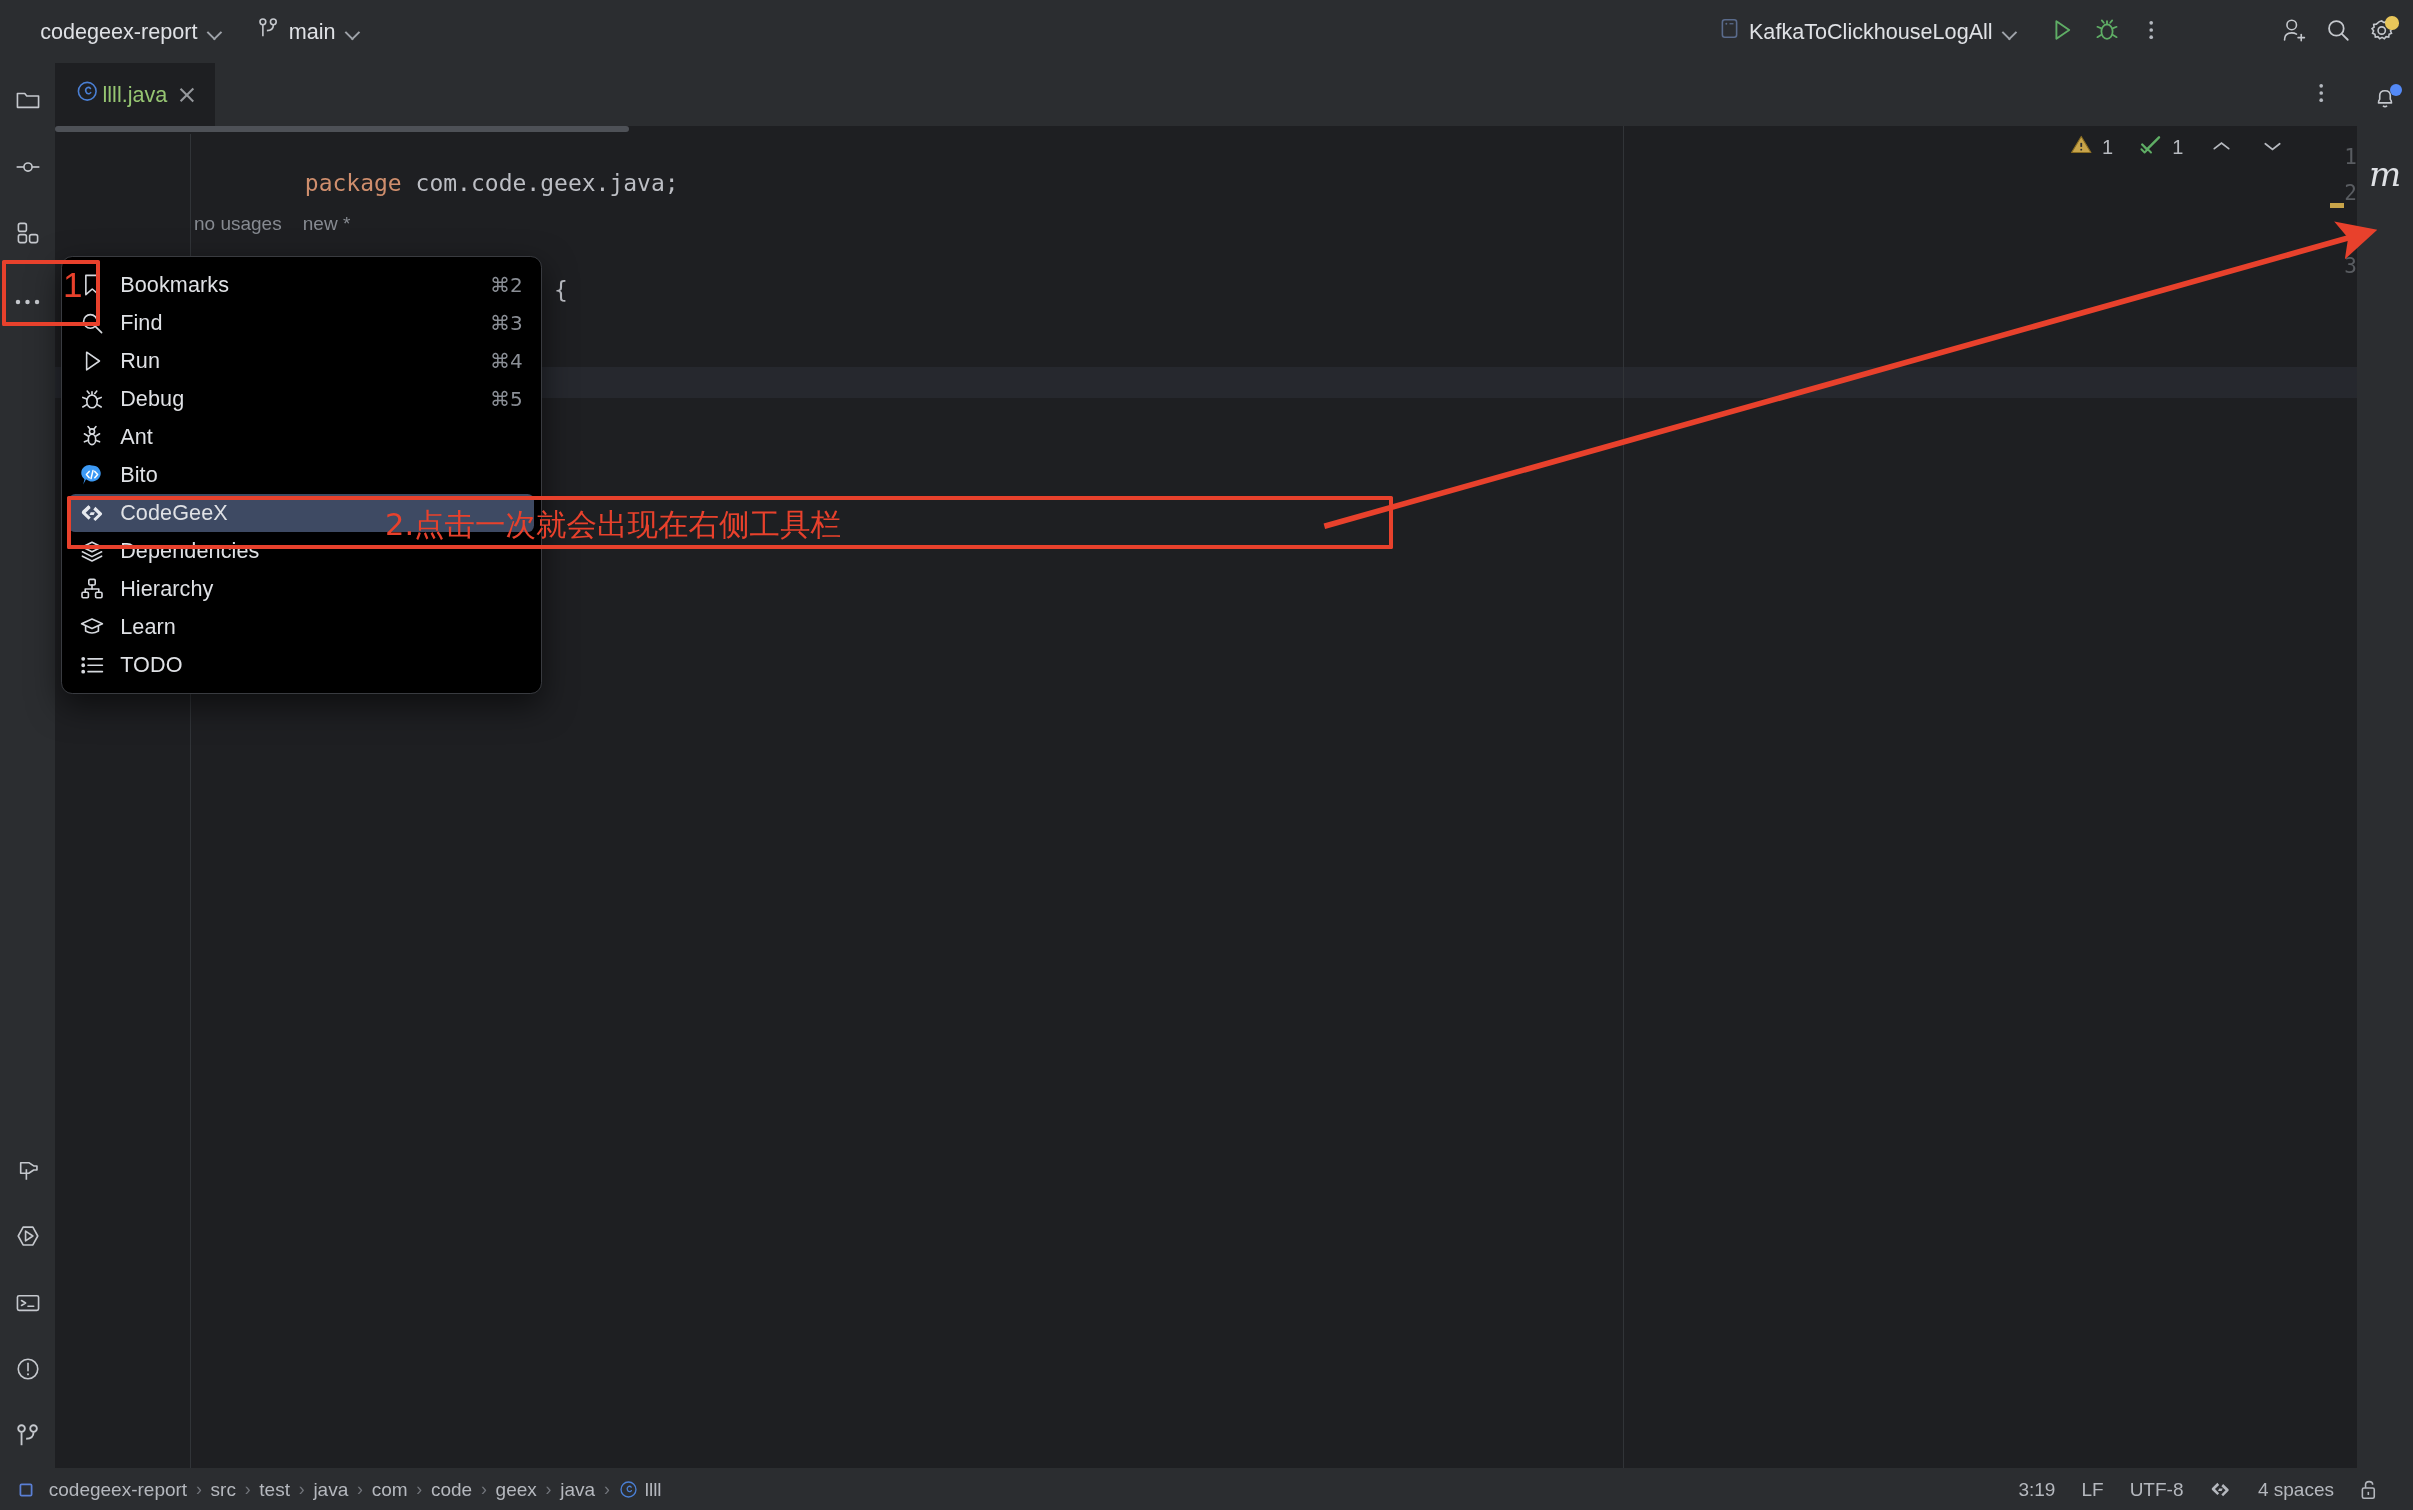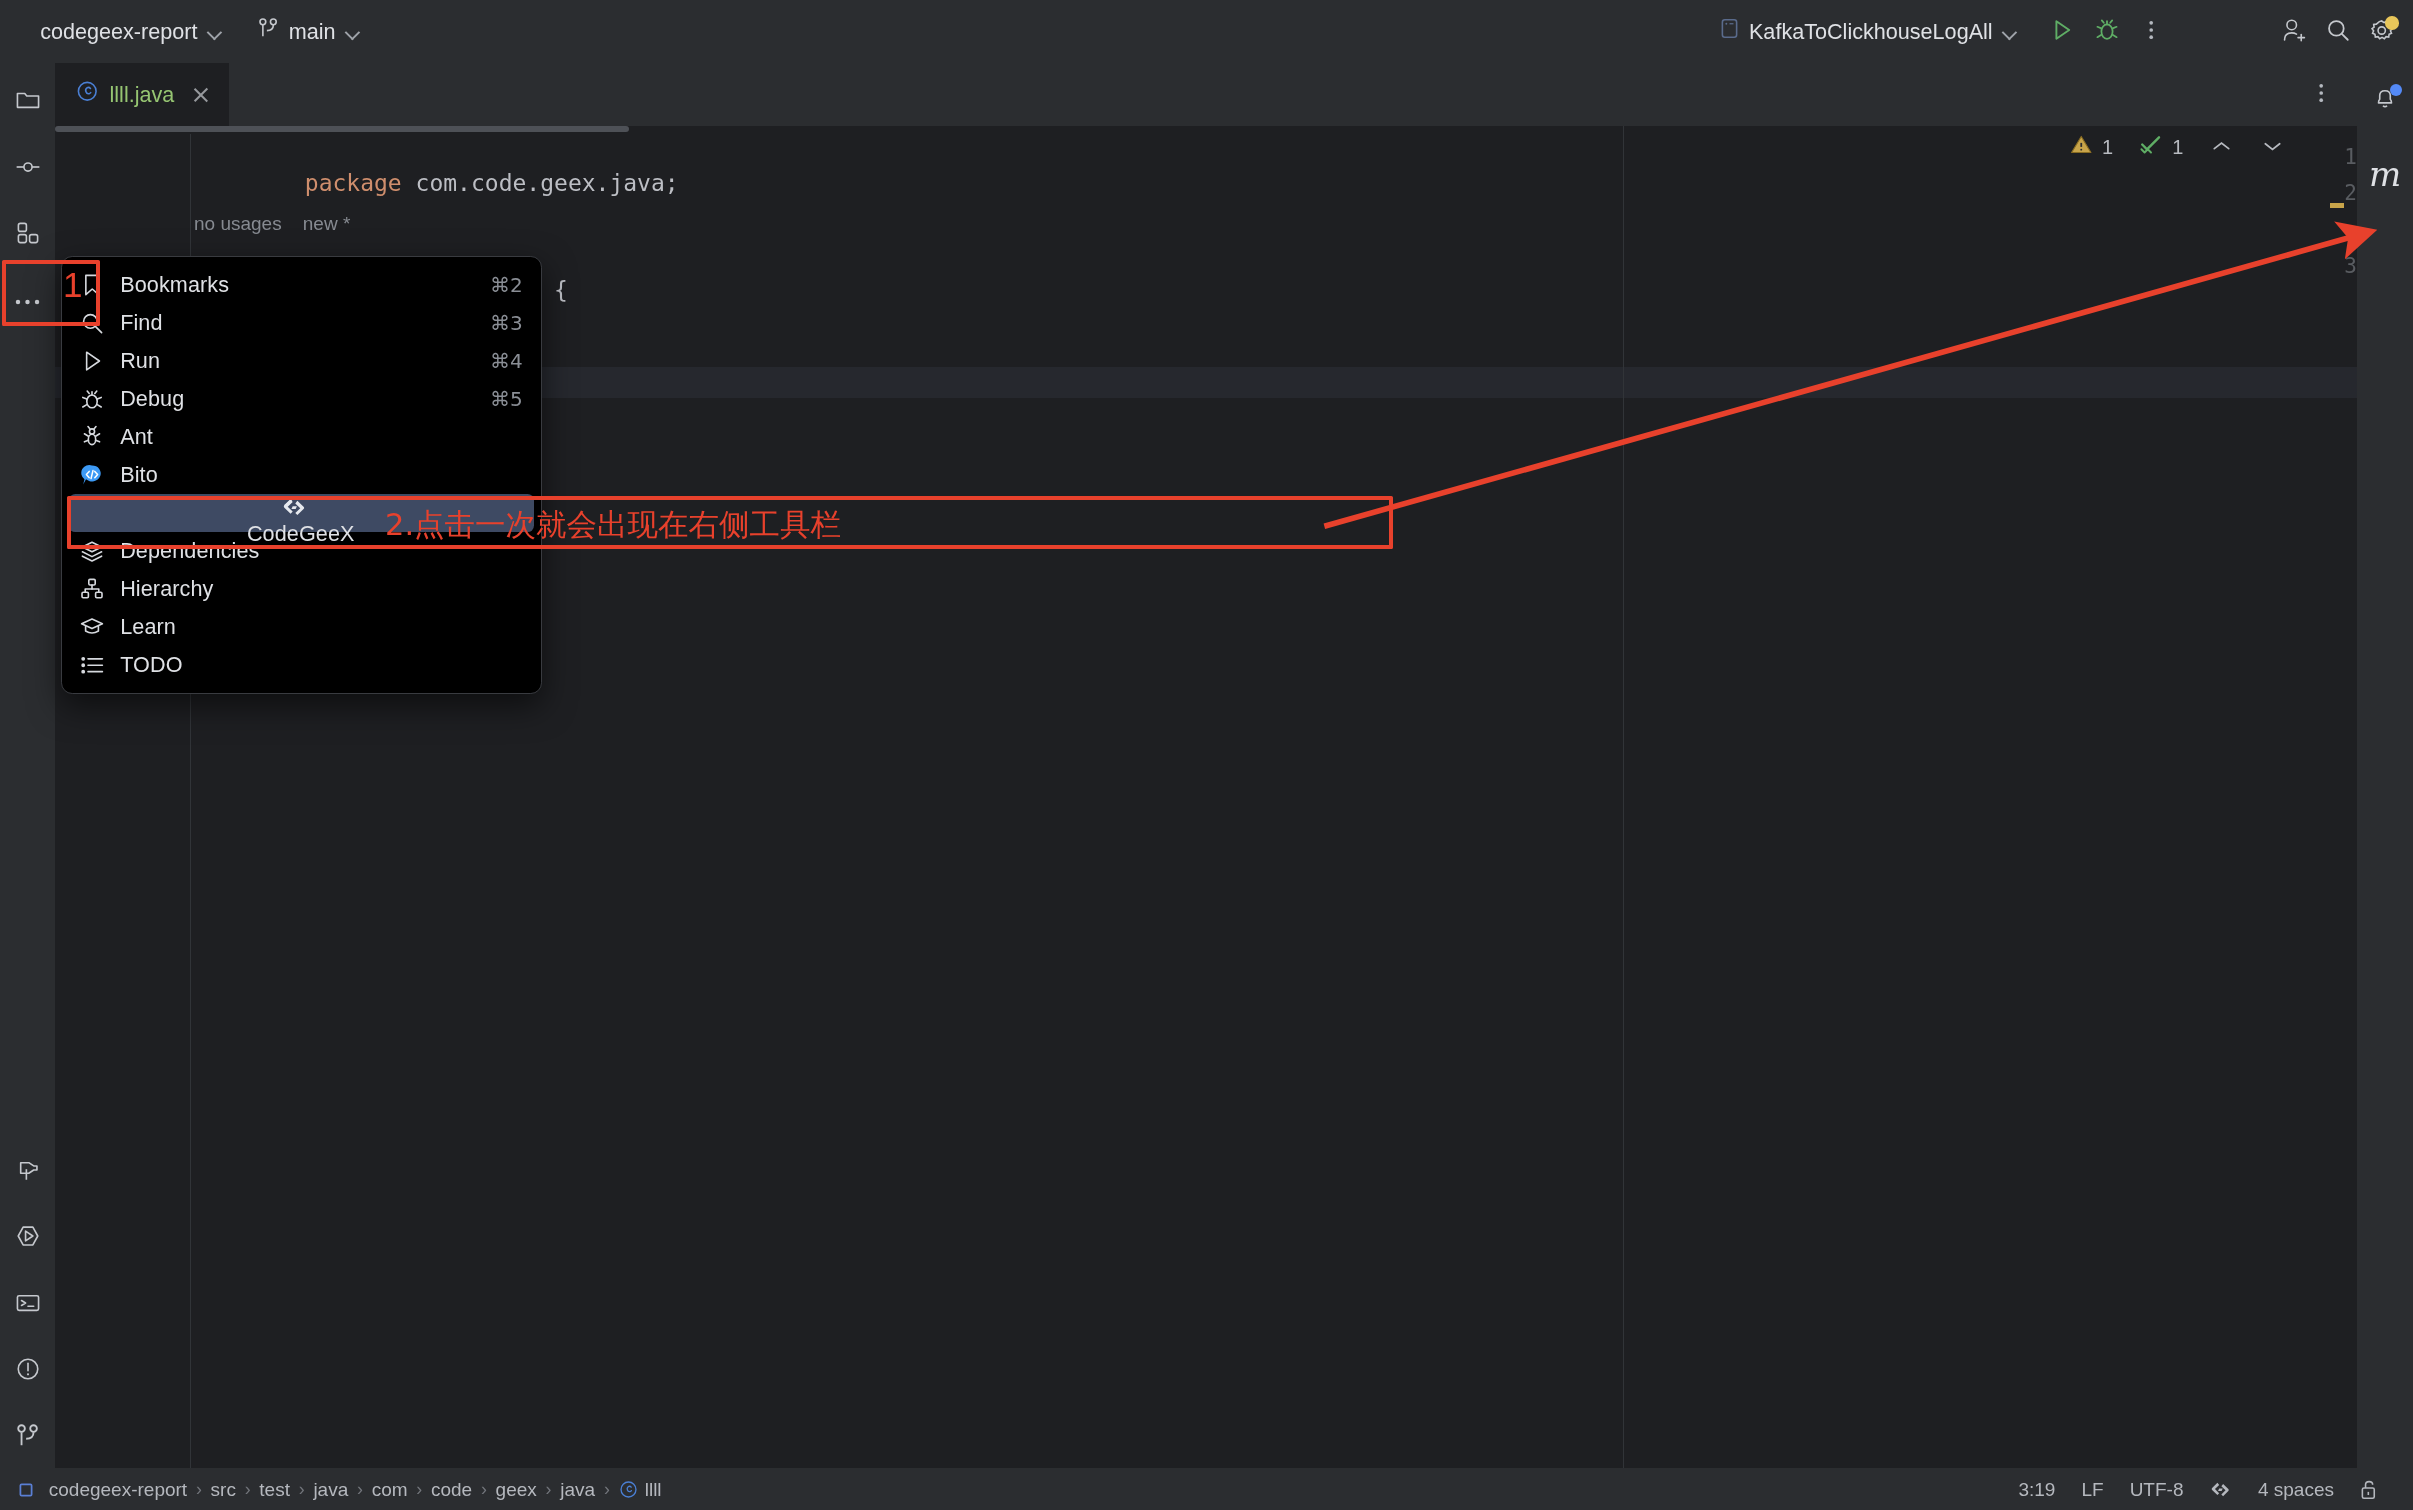--- a/index.html
+++ b/index.html
@@ -68,21 +68,21 @@
   #editorwrap {
     position: absolute; left: 55px; top: 63px; right: 56px; bottom: 43px;
     background: #1e1f22;
   }
   #tabbar {
     position: absolute; left: 0; top: 0; right: 0; height: 63px;
     background: #2b2d30;
     display: flex; align-items: center;
   }
   #tab-file {
-    display: flex; align-items: center; gap: 11px;
+    display: flex; align-items: center; gap: 4px;
     height: 63px; padding: 0 17.6px 0 21px;
     background: #1e1f22; cursor: default; font-size: 21.6px;
   }
   .tab-close {
     width: 21px; height: 21px; position: relative; opacity: .72; margin-left: 4.8px;
   }
   .tab-close::before, .tab-close::after {
     content: ""; position: absolute; left: 1.6px; top: 9.6px;
     width: 17.6px; height: 1.9px; background: #c5c8cd;
   }
@@ -137,21 +137,21 @@
     border: 0.8px solid #393b40;
     border-radius: 11.2px;
     box-shadow: 0 11.2px 32px rgba(0,0,0,.55);
     padding: 8.8px 0 9.6px 0;
   }
   .mi {
     position: relative; display: flex; align-items: center;
     height: 38px; margin: 0 7.2px; padding: 0 11.2px 0 9.6px;
     border-radius: 6.4px; cursor: default;
   }
-  .mi.sel { background: #3e4a63; flex-direction: column; }
+  .mi.sel { background: #3e4a63; }
   .mi-icon {
     width: 27px; height: 27px; display: flex; align-items: center; justify-content: center;
     margin-right: 14.4px; flex: 0 0 27px;
   }
   .mi-label { font-size: 21.6px; color: #dfe1e5; letter-spacing: 0.1px; }
   .mi-short {
     margin-left: auto; font-size: 20px; color: #8a8e95;
     font-family: "DejaVu Sans", sans-serif;
   }
 

